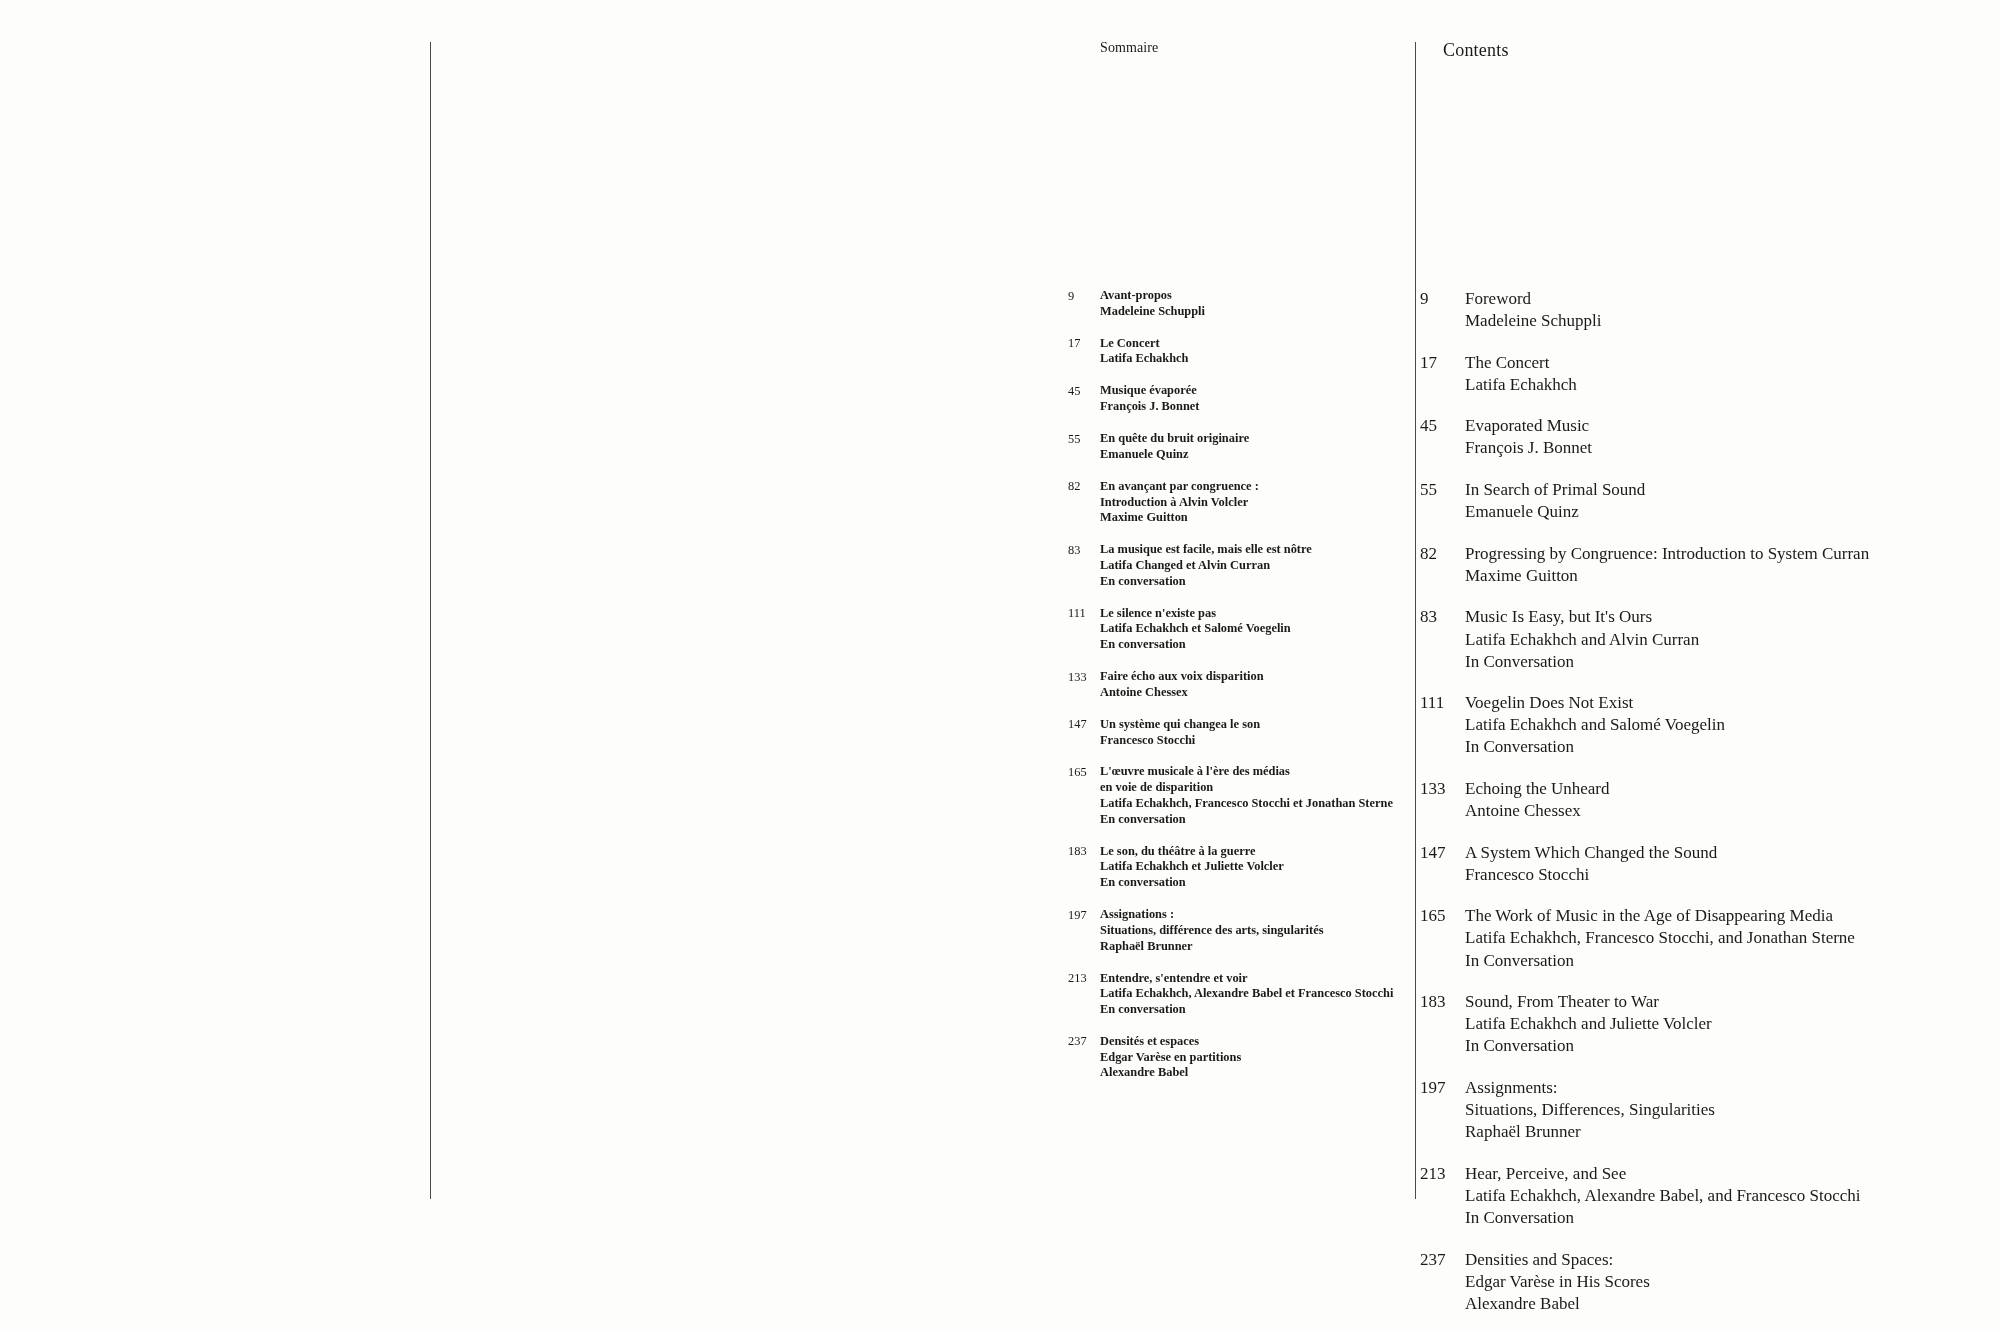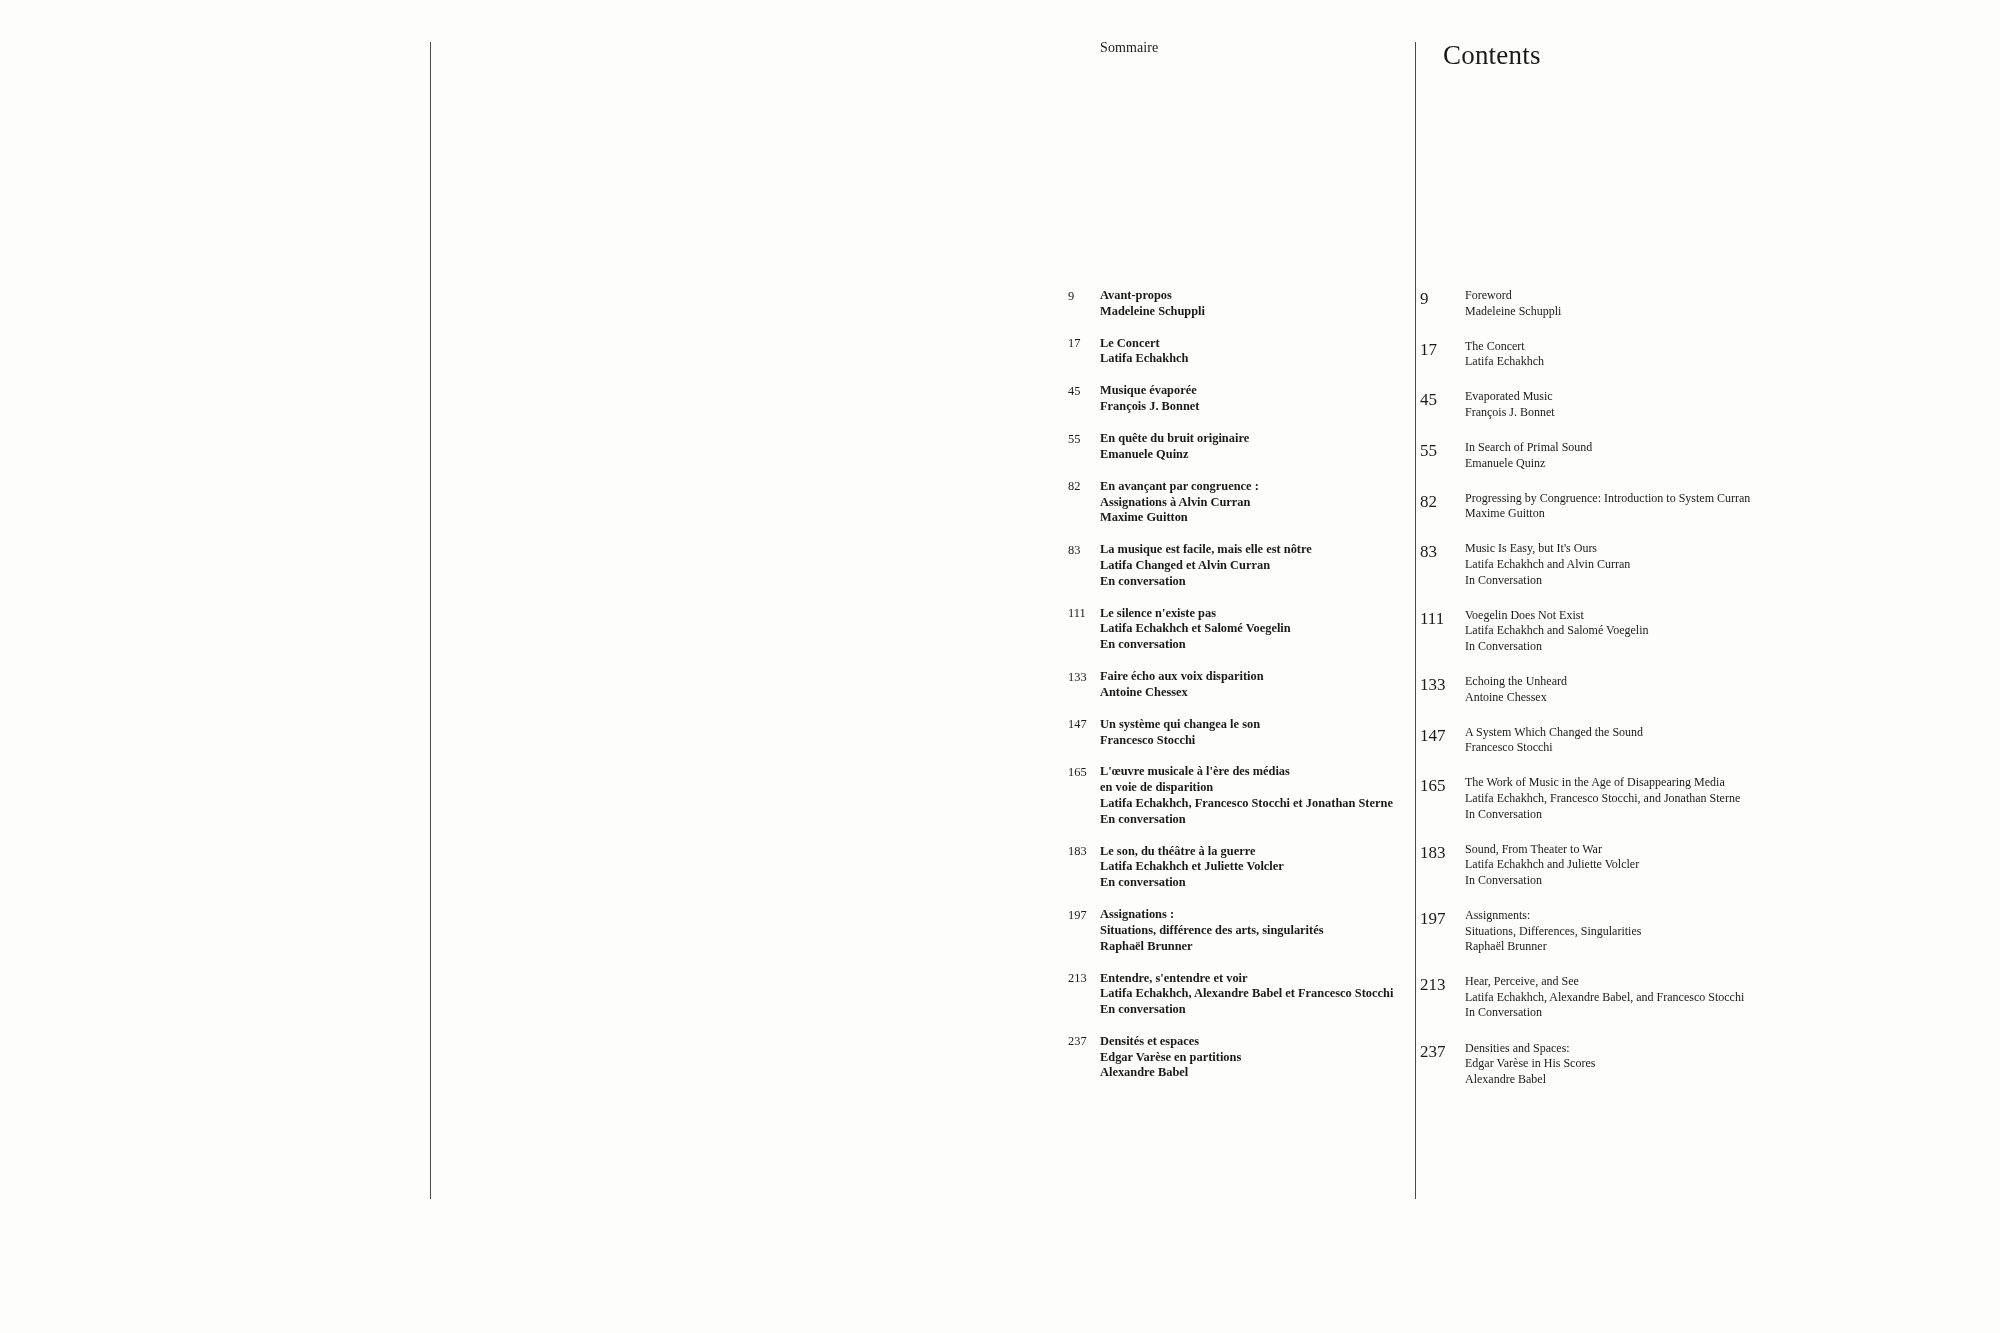--- a/index.html
+++ b/index.html
@@ -70,21 +70,21 @@
   .fr-entry .body div { white-space: nowrap; }
 
   
   .col-en {
     position: absolute;
     left: 1420px;
     top: 40px;
     width: 520px;
   }
   .col-en .col-title {
-    font-size: 27px;
+    font-size: 18px;
     font-weight: 400;
     margin: 0 0 0 23px;
     letter-spacing: 0.2px;
   }
   .en-list {
     position: absolute;
     top: 248px;
     left: 0;
     width: 520px;
   }
@@ -94,21 +94,21 @@
     line-height: 1.30;
   }
   .en-entry .pg {
     width: 45px;
     flex: 0 0 45px;
     font-size: 17px;
     text-align: left;
   }
   .en-entry .body {
     flex: 1 1 auto;
-    font-size: 12px;
+    font-size: 17px;
   }
   .en-entry .body div { white-space: nowrap; }
 </style>
 </head>
 <body>
 
 <div class="page">
 
   <div class="rule rule-left"></div>
   <div class="rule rule-right"></div>
@@ -141,21 +141,21 @@
           <div class="pg">55</div>
           <div class="body">
             <div>En quête du bruit originaire</div>
             <div>Emanuele Quinz</div>
           </div>
         </div>
         <div class="fr-entry">
           <div class="pg">82</div>
           <div class="body">
             <div>En avançant par congruence :</div>
-            <div>Assignations à Alvin Curran</div>
+            <div>Introduction à Alvin Volcler</div>
             <div>Maxime Guitton</div>
           </div>
         </div>
         <div class="fr-entry">
           <div class="pg">83</div>
           <div class="body">
             <div>La musique est facile, mais elle est nôtre</div>
             <div>Latifa Changed et Alvin Curran</div>
             <div>En conversation</div>
           </div>

